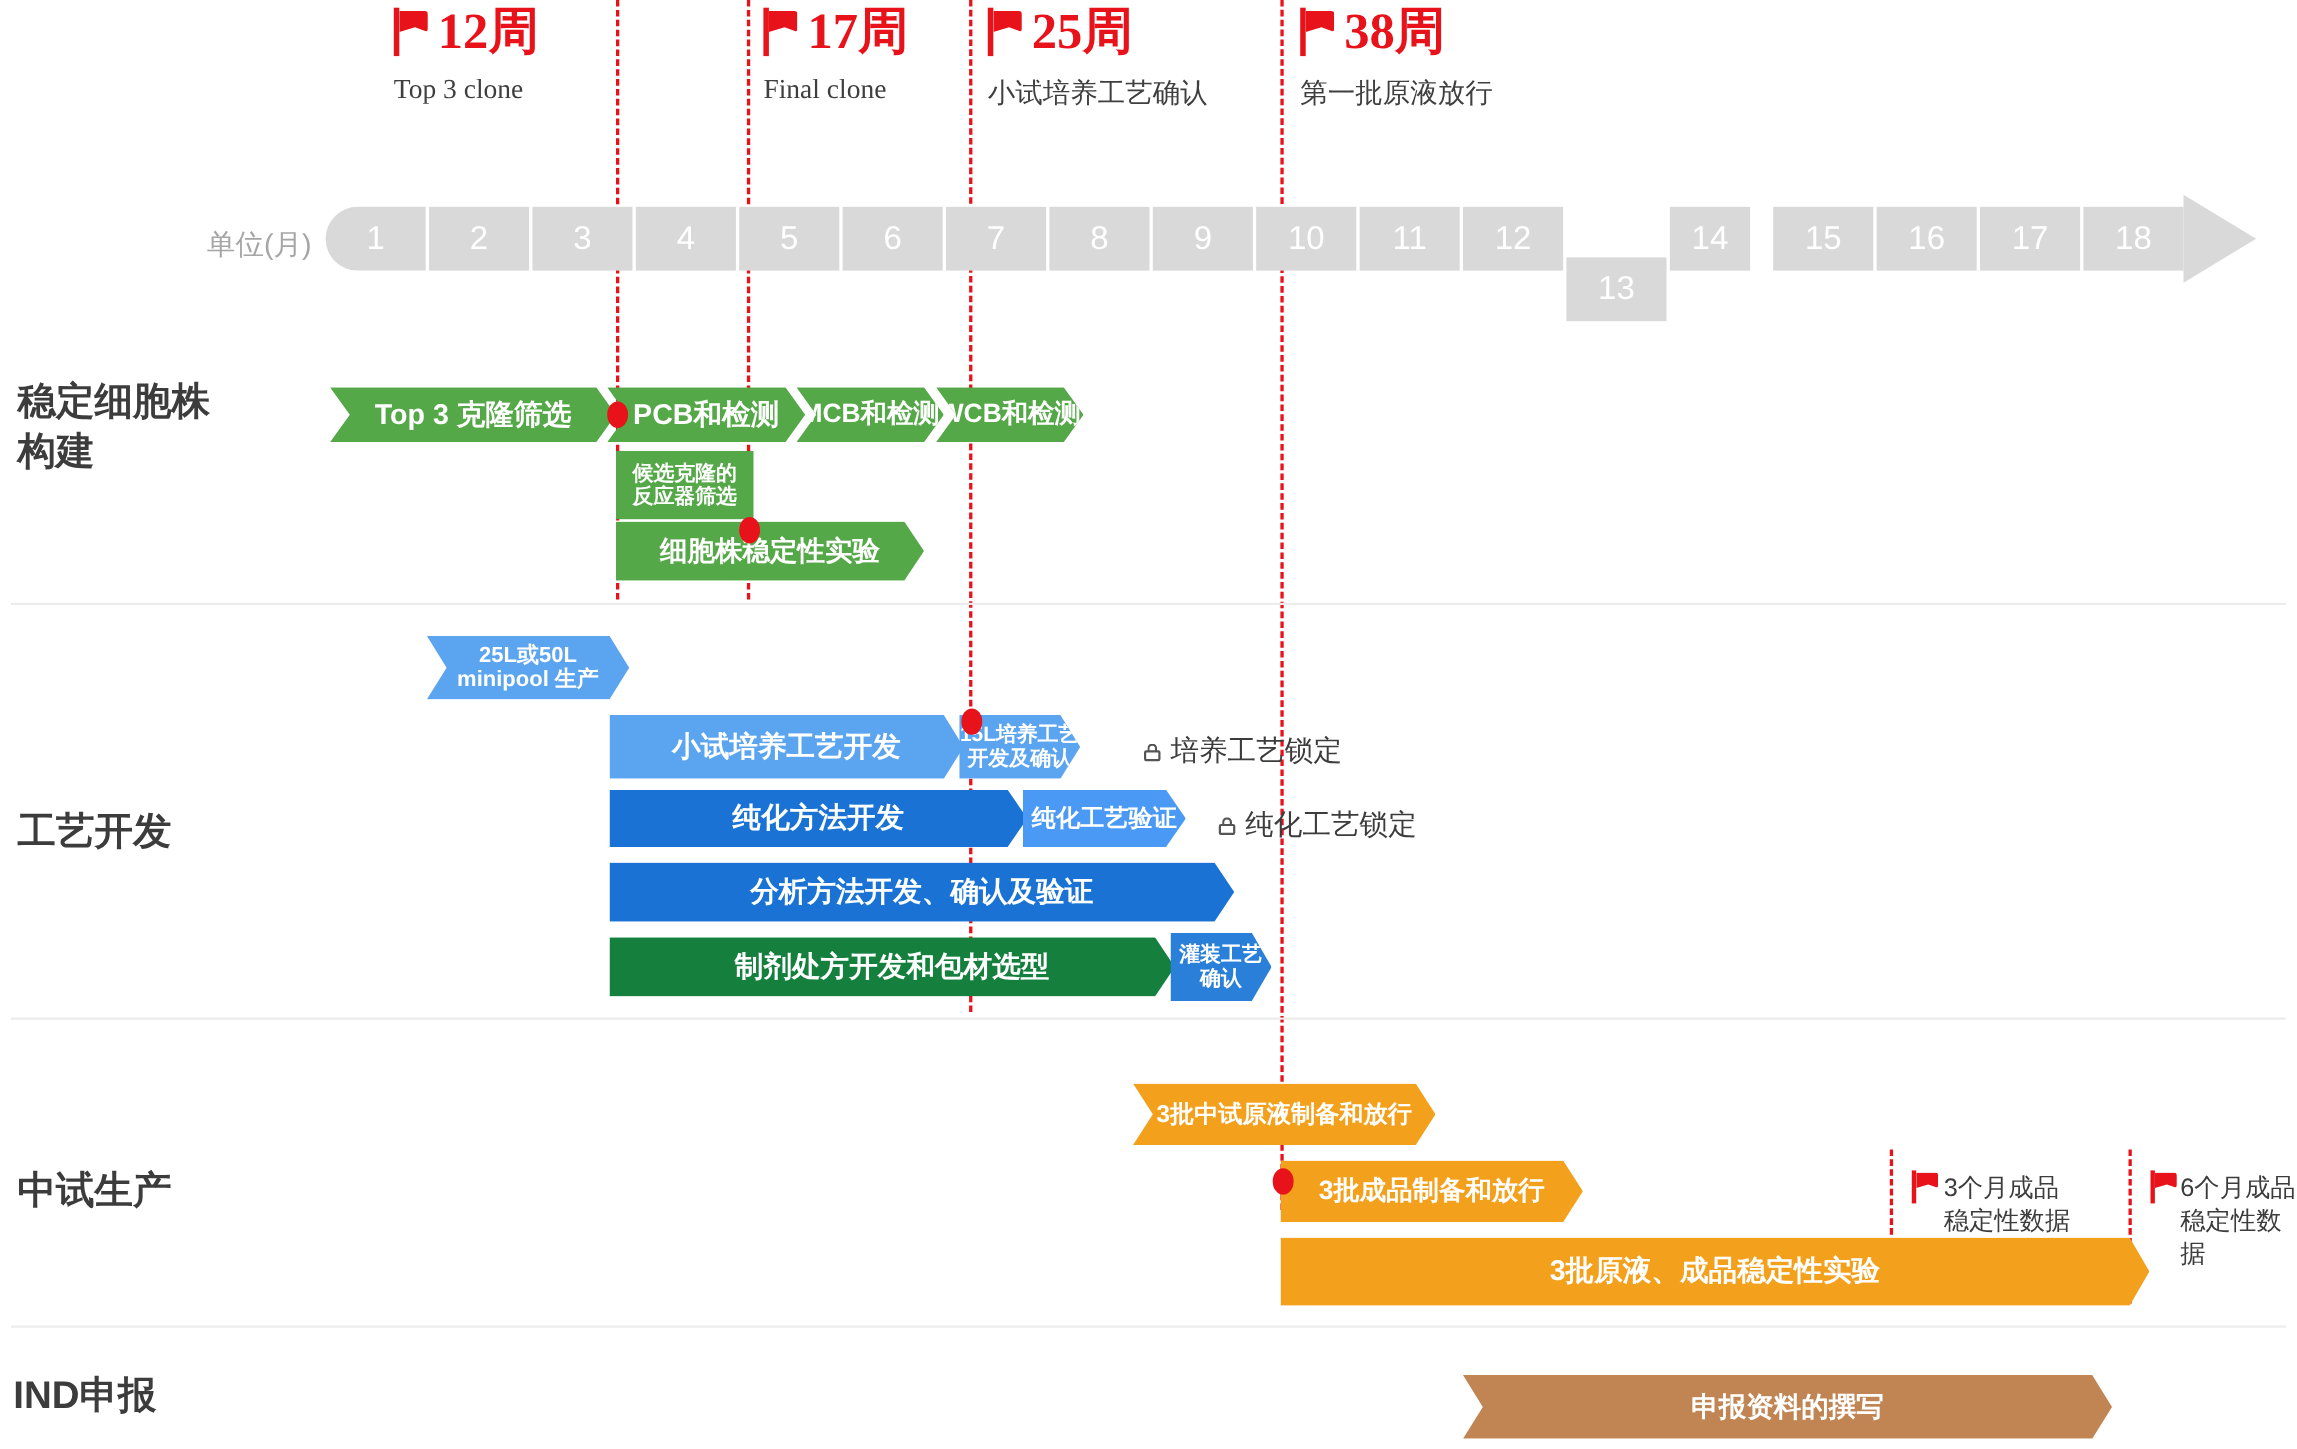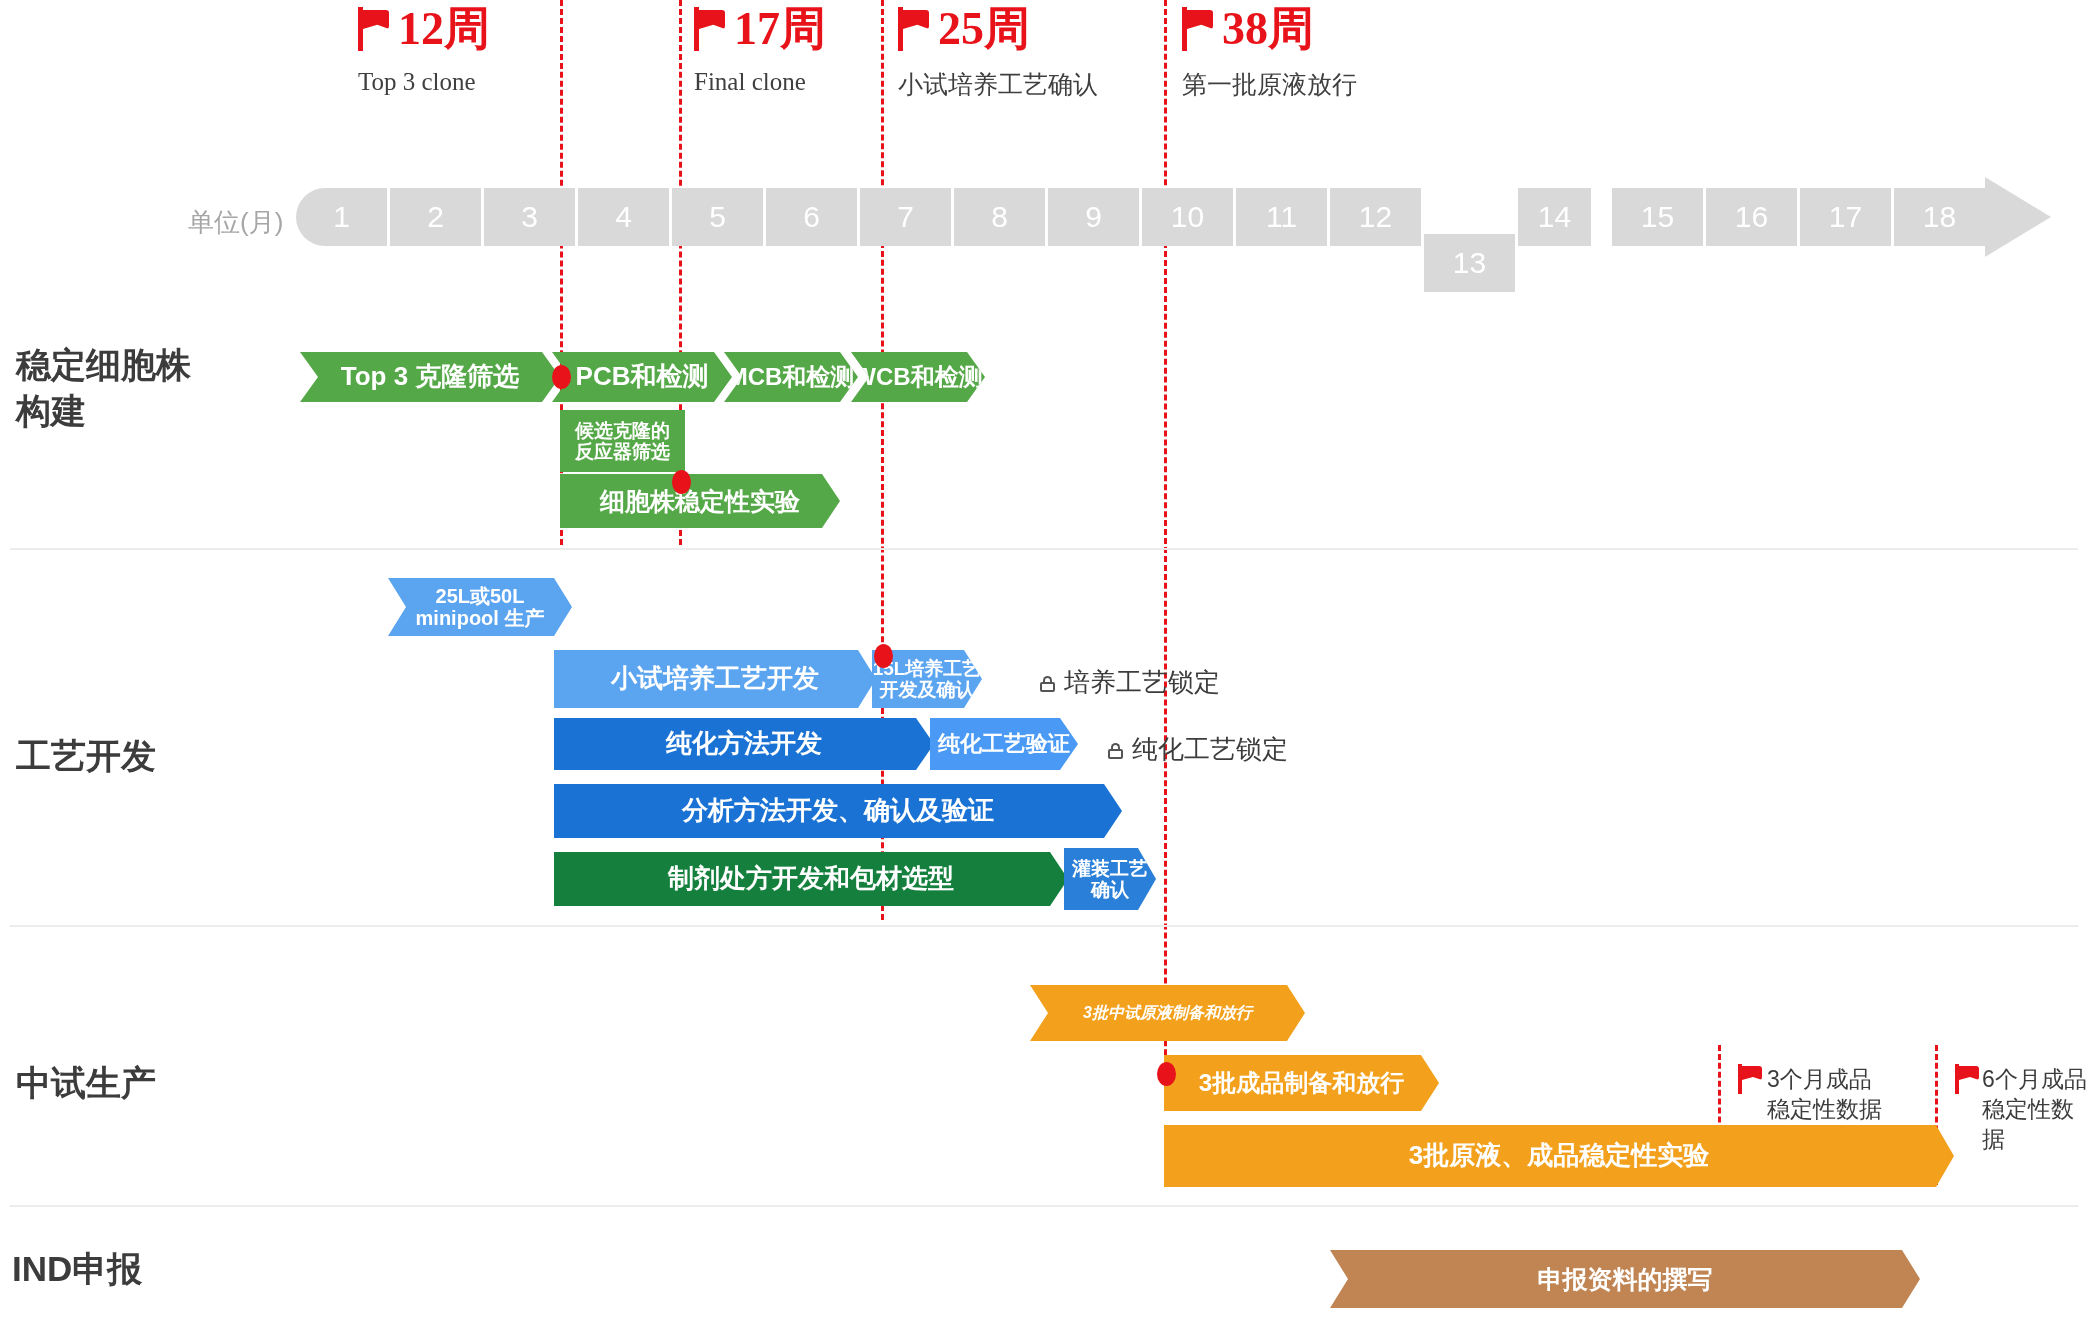--- a/index.html
+++ b/index.html
@@ -163,21 +163,21 @@
   <span class="lock-ico"></span>
   <span>纯化工艺锁定</span>
 </div>
 
 <div class="bar chev-r" style="left:554px;top:784px;width:568px;height:54px;background:#1a73d4;font-size:26px;">分析方法开发、确认及验证</div>
 
 <div class="bar chev-r" style="left:554px;top:852px;width:514px;height:54px;background:#15803d;font-size:26px;">制剂处方开发和包材选型</div>
 <div class="bar chev-r" style="left:1064px;top:848px;width:92px;height:62px;background:#2a7fd8;font-size:19px;white-space:pre-line;">灌装工艺
 确认</div>
 
-<div class="bar chev" style="left:1030px;top:985px;width:275px;height:56px;background:#f3a11d;font-size:16px;font-style:italic;">3批中试原液制备和放行</div>
+<div class="bar chev" style="left:1030px;top:985px;width:275px;height:56px;background:#f3a11d;font-size:22px;">3批中试原液制备和放行</div>
 
 <div class="bar chev-r" style="left:1164px;top:1055px;width:275px;height:56px;background:#f3a11d;font-size:24px;">3批成品制备和放行</div>
 <div class="dot" style="left:1157px;top:1062px;"></div>
 
 <div class="bar chev-r" style="left:1164px;top:1125px;width:790px;height:62px;background:#f3a11d;font-size:26px;">3批原液、成品稳定性实验</div>
 
 <div class="sflag" style="left:1738px;top:1064px;">
   <span class="flag small"></span>
   <span>3个月成品
 稳定性数据</span>

